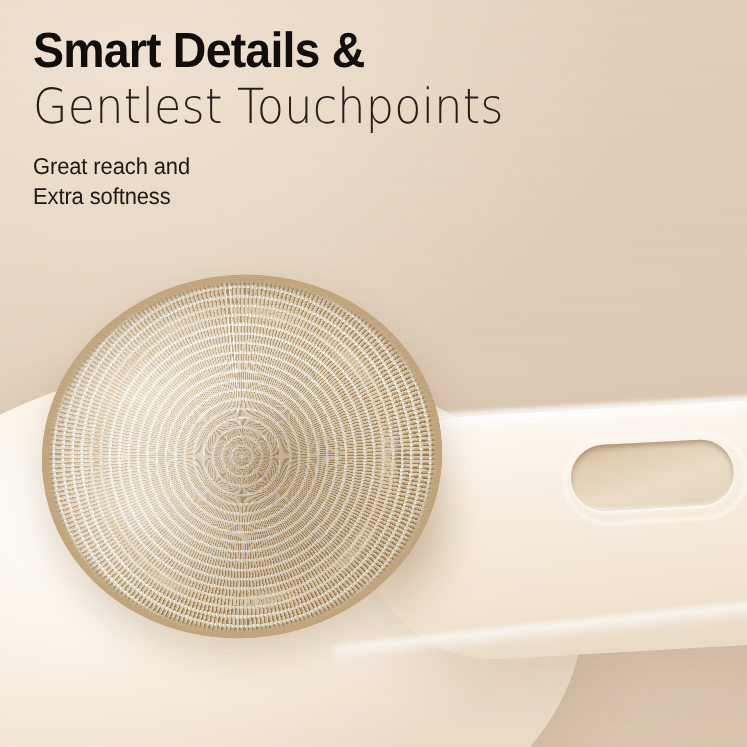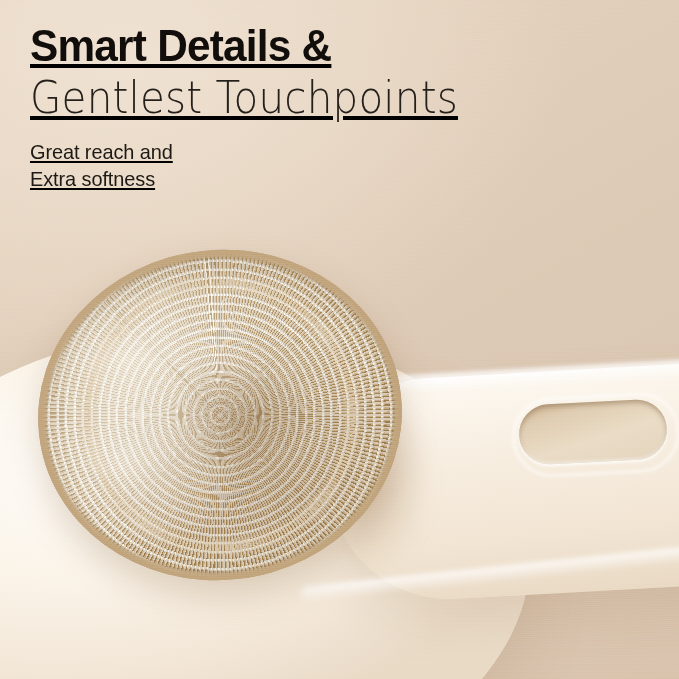--- a/index.html
+++ b/index.html
@@ -10,21 +10,21 @@
     background:#dfccb8;
   }
   #scene{
     position:relative;width:679px;height:679px;overflow:hidden;
     background:
       radial-gradient(120% 90% at 18% 8%, #f0e2d2 0%, rgba(240,226,210,0) 55%),
       linear-gradient(150deg,#e7d7c4 0%,#dfccb8 45%,#d9c4ae 100%);
   }
 
   
-  #copy{position:absolute;left:0;top:0;width:679px;padding:24px 0 0 30px;box-sizing:border-box;z-index:40;text-decoration:underline;}
+  #copy{position:absolute;left:0;top:0;width:679px;padding:24px 0 0 30px;box-sizing:border-box;z-index:40;}
   .h1{
     font-size:45px;line-height:0.99;font-weight:700;color:#100d0b;
     letter-spacing:-0.8px;white-space:nowrap;
     font-family:"Liberation Sans", sans-serif;
     transform:scaleX(0.94);transform-origin:left center;
   }
   .h2{
     font-size:44px;line-height:1.12;font-weight:100;color:#241f1b;
     letter-spacing:0.2px;white-space:nowrap;margin-top:4px;
     font-family:"DejaVu Sans", sans-serif;

